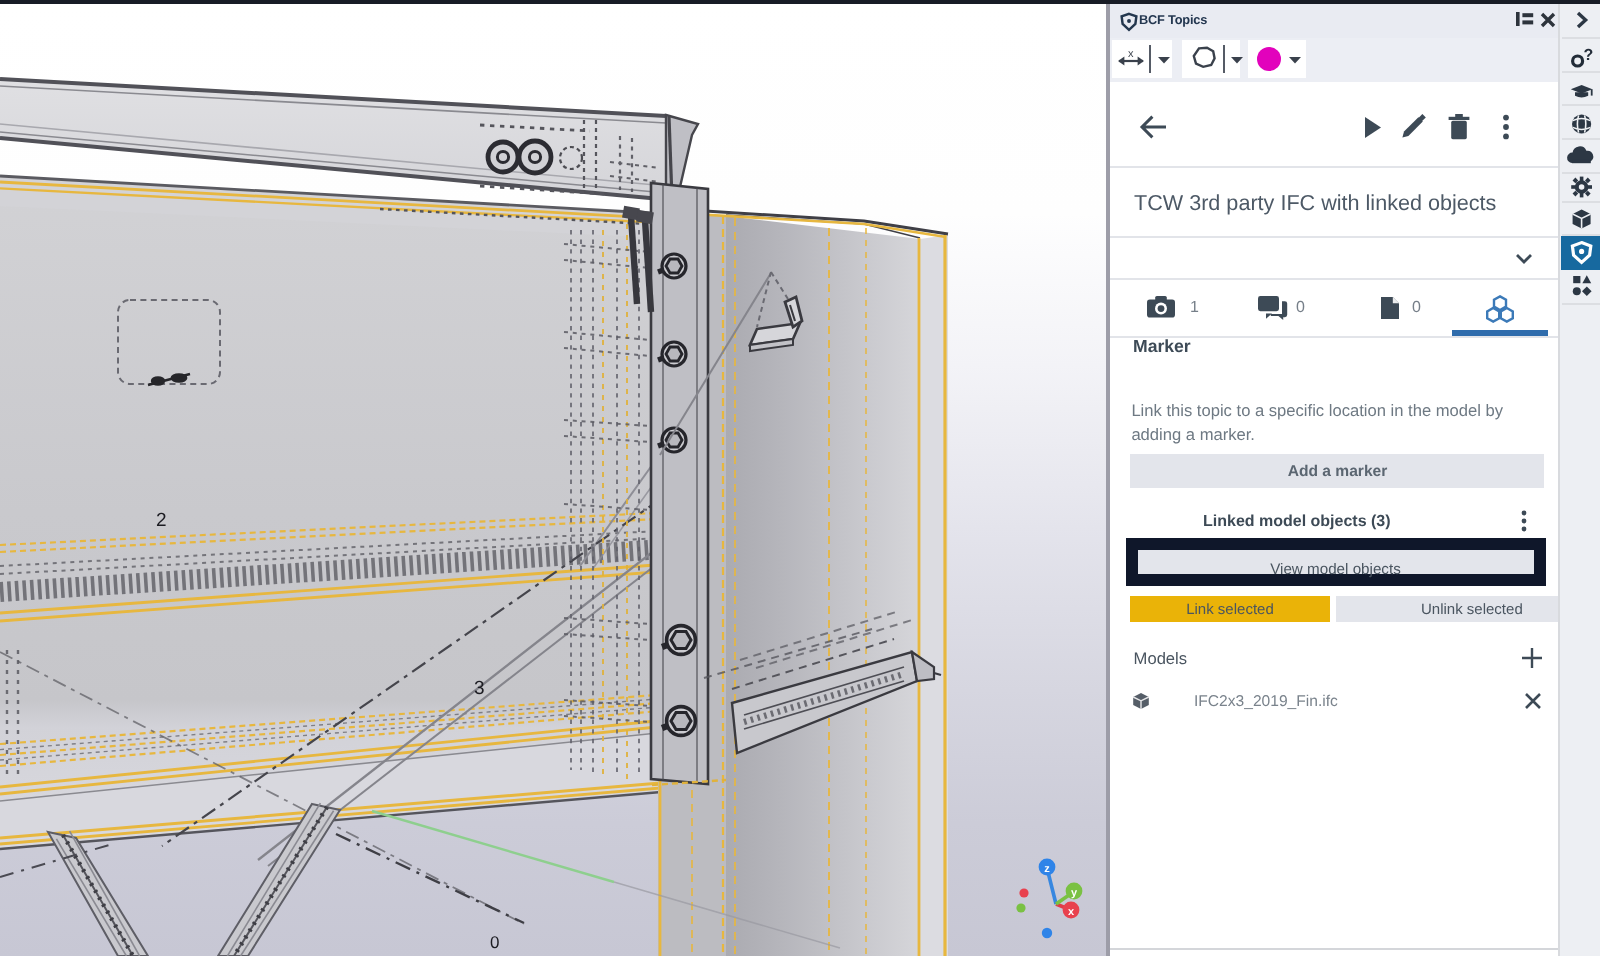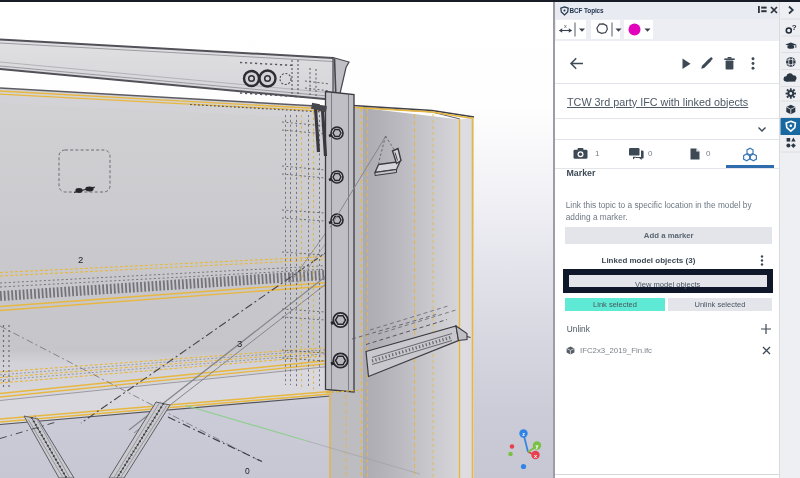--- a/index.html
+++ b/index.html
@@ -307,21 +307,21 @@
     <rect x="0.3" y="1.4" width="10.4" height="1.6" fill="#3d4a56"></rect>
     <rect x="3.6" y="0" width="3.8" height="1.6" fill="#3d4a56"></rect>
   </svg>
   <svg class="abs" style="left:196.4px;top:55px;" width="4" height="13" viewBox="0 0 4 13">
     <circle cx="2" cy="1.8" r="1.45" fill="#3d4a56"></circle>
     <circle cx="2" cy="6.5" r="1.45" fill="#3d4a56"></circle>
     <circle cx="2" cy="11.2" r="1.45" fill="#3d4a56"></circle>
   </svg>
   <div class="divider" style="top:81.3px;"></div>
 
-  <div class="abs" style="left:12px;top:93.5px;width:210px;font-size:10.8px;color:#4d5966;line-height:13px;text-decoration:underline;">TCW 3rd party IFC with linked objects</div>
+  <div class="abs" style="left:12px;top:93.5px;width:210px;font-size:10.8px;color:#4d5966;line-height:13px;">TCW 3rd party IFC with linked objects</div>
   <div class="divider" style="top:116.4px;"></div>
 
   <svg class="abs" style="left:201.8px;top:124px;" width="10" height="7" viewBox="0 0 10 7">
     <path d="M1.5 1.5 L5 5 L8.5 1.5" fill="none" stroke="#3d4a56" stroke-width="1.4"></path>
   </svg>
   <div class="divider" style="top:137.2px;"></div>
 
   <svg class="abs" style="left:17.8px;top:146px;" width="15" height="11" viewBox="0 0 15 11">
     <rect x="0.5" y="1.8" width="14" height="9" rx="1.4" fill="#3d4a56"></rect>
     <rect x="4.6" y="0" width="5.8" height="2.6" rx="0.8" fill="#3d4a56"></rect>
@@ -354,32 +354,32 @@
   <div class="abs" style="left:10.3px;top:225.1px;width:206.9px;height:17px;background:#e3e5eb;text-align:center;font-size:7.8px;font-weight:700;color:#5b6671;line-height:17px;">Add a marker</div>
   <div class="abs" style="left:10.7px;top:198px;width:200px;font-size:8.3px;color:#6e7983;line-height:11.5px;">Link this topic to a specific location in the model by adding a marker.</div>
 
   <div class="abs" style="left:11.5px;top:254px;font-size:8px;font-weight:700;color:#3d4a56;margin-left:35px;">Linked model objects (3)</div>
   <svg class="abs" style="left:205px;top:253px;" width="4" height="11" viewBox="0 0 4 11">
     <circle cx="2" cy="1.5" r="1.2" fill="#3d4a56"></circle>
     <circle cx="2" cy="5.5" r="1.2" fill="#3d4a56"></circle>
     <circle cx="2" cy="9.5" r="1.2" fill="#3d4a56"></circle>
   </svg>
   <div class="abs" style="left:7.5px;top:267px;width:210.5px;height:23.6px;background:#e3e5eb;border:6px solid #0f172a;box-sizing:border-box;text-align:center;font-size:7.6px;color:#4a5560;line-height:19.6px;">View model objects</div>
-  <div class="abs" style="left:10.3px;top:295.9px;width:99.4px;height:13.6px;background:#5eead4;text-align:center;font-size:7.5px;color:#4a5560;line-height:13.6px;">Link selected</div>
-  <div class="abs" style="left:112.7px;top:295.9px;width:104.5px;height:13.6px;background:#e3e5eb;text-align:center;font-size:7.5px;color:#4a5560;line-height:13.6px;">Unlink selected</div>
-
-  <div class="abs" style="left:11.8px;top:322px;font-size:8.3px;color:#4a5560;">Unlink</div>
+  <div class="abs" style="left:10.3px;top:295.9px;width:99.4px;height:13.6px;background:#eab308;text-align:center;font-size:7.5px;color:#4a5560;line-height:13.6px;">Link selected</div>
+  <div class="abs" style="left:112.7px;top:295.9px;width:104.5px;height:13.6px;background:#e3e5eb;text-align:center;font-size:7.5px;color:#4a5560;line-height:13.6px;padding-left:16px;">Unlink selected</div>
+
+  <div class="abs" style="left:11.8px;top:322px;font-size:8.3px;color:#4a5560;">Models</div>
   <svg class="abs" style="left:205.3px;top:321px;" width="12" height="12" viewBox="0 0 12 12">
     <path d="M6 1 V11 M1 6 H11" stroke="#3d4a56" stroke-width="1.2"></path>
   </svg>
   <svg class="abs" style="left:10.5px;top:344px;" width="9" height="9" viewBox="0 0 9 9">
     <path d="M4.5 0.5 L8.4 2.5 L8.4 6.5 L4.5 8.5 L0.6 6.5 L0.6 2.5 Z" fill="#565e68"></path>
     <path d="M0.6 2.5 L4.5 4.4 L8.4 2.5 M4.5 4.4 L4.5 8.5" stroke="#e8e8ea" stroke-width="0.7" fill="none"></path>
   </svg>
-  <div class="abs" style="left:25px;top:344px;font-size:7.8px;color:#7a838c;">IFC2x3_2019_Fin.ifc</div>
+  <div class="abs" style="left:42px;top:344px;font-size:7.8px;color:#7a838c;">IFC2x3_2019_Fin.ifc</div>
   <svg class="abs" style="left:206.5px;top:344px;" width="9" height="9" viewBox="0 0 9 9">
     <path d="M1 1 L8 8 M8 1 L1 8" stroke="#3d4a56" stroke-width="1.3"></path>
   </svg>
   <div class="abs" style="left:0;top:471.5px;width:224px;height:1px;background:#d4d6da;"></div>
 </div>
 <div class="abs" id="sidebar">
   <svg class="abs" style="left:0;top:0;" width="21" height="476" viewBox="0 0 21 476">
     <g stroke="#dcdee2" stroke-width="1">
       <line x1="1" y1="17" x2="21" y2="17"></line>
         <line x1="1" y1="34" x2="21" y2="34"></line>

